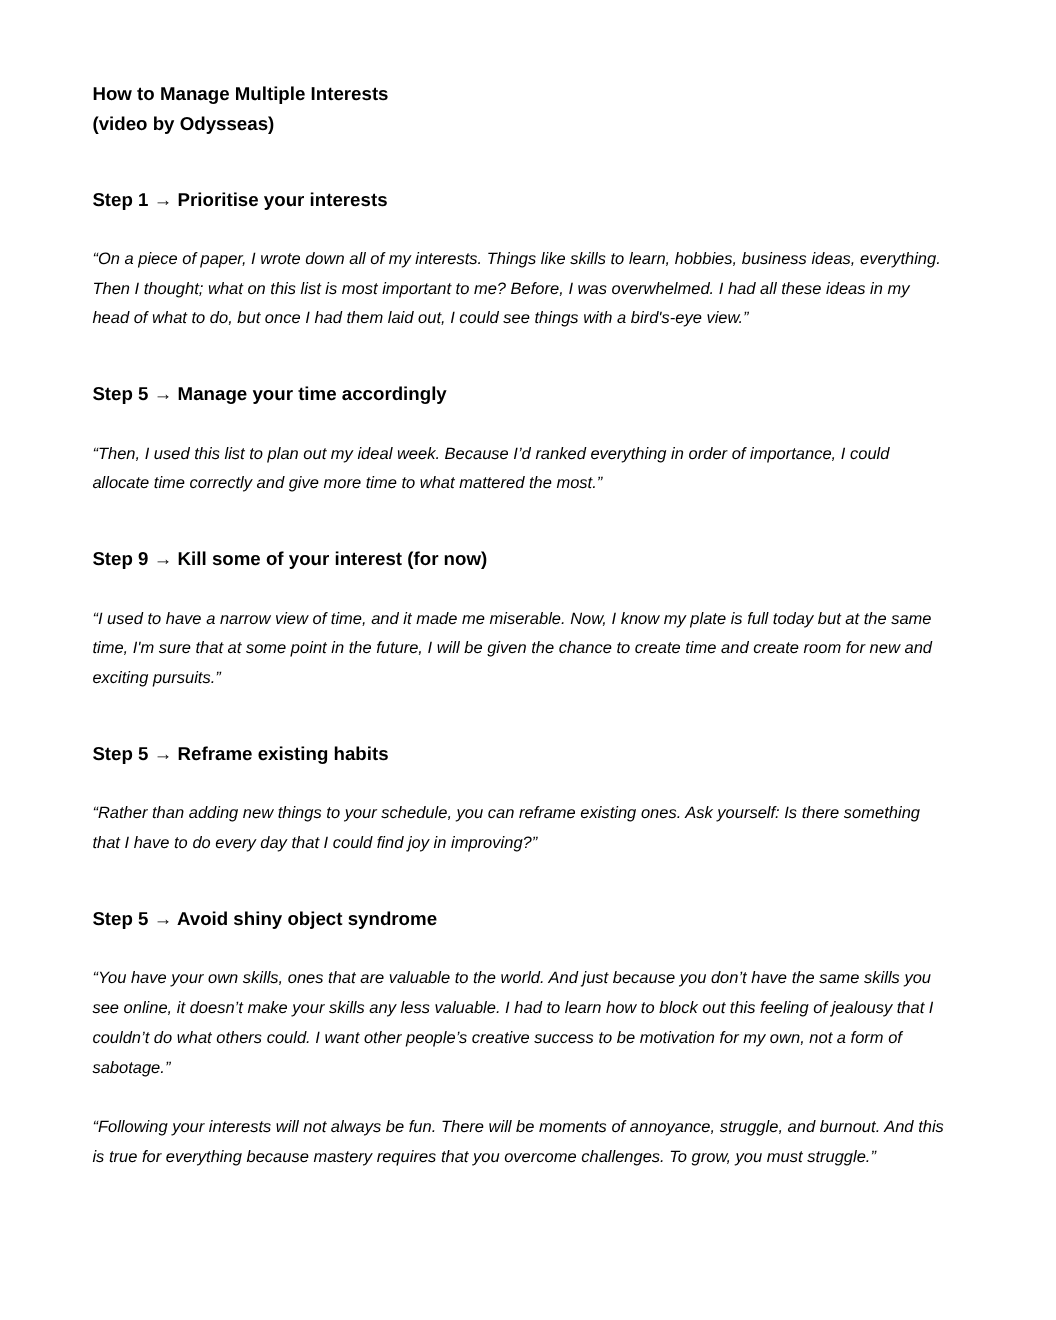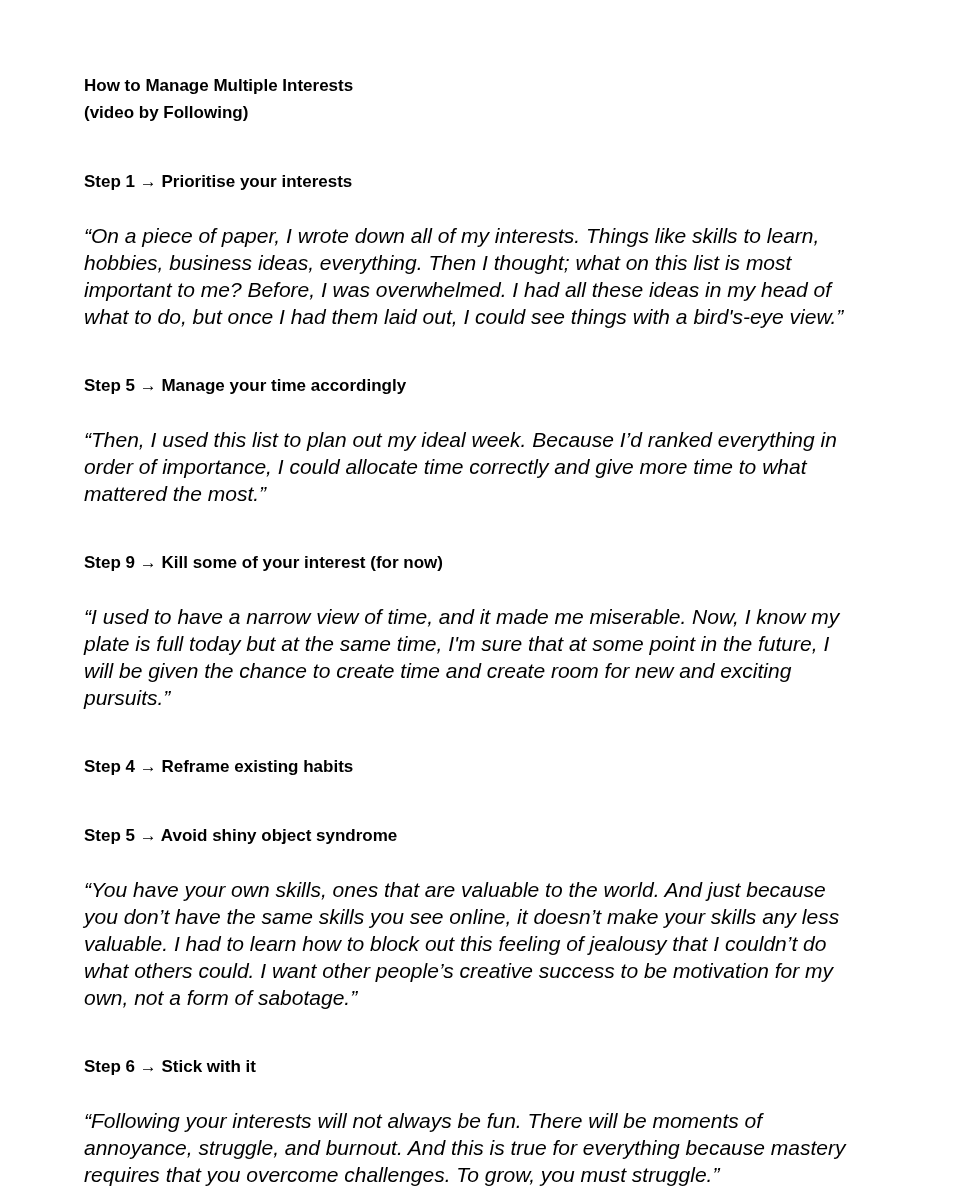--- a/index.html
+++ b/index.html
@@ -25,59 +25,59 @@
     line-height: 27px;
     font-weight: bold;
   }
   .step-heading {
     font-size: 17px;
     line-height: 27px;
     font-weight: bold;
     margin: 42px 0 0 0;
   }
   .step-quote {
-    font-size: 21px;
+    font-size: 15px;
     line-height: 27px;
     font-style: italic;
     font-weight: normal;
     margin: 27px 4px 0 0;
   }
 </style>
 </head>
 <body>
 
 <div class="page">
 
   <div class="title-block">
     <div class="title-line">How to Manage Multiple Interests</div>
-    <div class="title-line">(video by Following)</div>
+    <div class="title-line">(video by Odysseas)</div>
   </div>
 
   <section>
     <h2 class="step-heading">Step 1 → Prioritise your interests</h2>
     <p class="step-quote">“On a piece of paper, I wrote down all of my interests. Things like skills to learn, hobbies, business ideas, everything. Then I thought; what on this list is most important to me? Before, I was overwhelmed. I had all these ideas in my head of what to do, but once I had them laid out, I could see things with a bird's-eye view.”</p>
   </section>
 
   <section>
     <h2 class="step-heading">Step 5 → Manage your time accordingly</h2>
     <p class="step-quote">“Then, I used this list to plan out my ideal week. Because I’d ranked everything in order of importance, I could allocate time correctly and give more time to what mattered the most.”</p>
   </section>
 
   <section>
     <h2 class="step-heading">Step 9 → Kill some of your interest (for now)</h2>
     <p class="step-quote">“I used to have a narrow view of time, and it made me miserable. Now, I know my plate is full today but at the same time, I'm sure that at some point in the future, I will be given the chance to create time and create room for new and exciting pursuits.”</p>
   </section>
 
   <section>
-    <h2 class="step-heading">Step 4 → Reframe existing habits</h2>
+    <h2 class="step-heading">Step 5 → Reframe existing habits</h2>
+    <p class="step-quote">“Rather than adding new things to your schedule, you can reframe existing ones. Ask yourself: Is there something that I have to do every day that I could find joy in improving?”</p>
   </section>
 
   <section>
     <h2 class="step-heading">Step 5 → Avoid shiny object syndrome</h2>
     <p class="step-quote">“You have your own skills, ones that are valuable to the world. And just because you don’t have the same skills you see online, it doesn’t make your skills any less valuable. I had to learn how to block out this feeling of jealousy that I couldn’t do what others could. I want other people’s creative success to be motivation for my own, not a form of sabotage.”</p>
   </section>
 
   <section>
-    <h2 class="step-heading">Step 6 → Stick with it</h2>
     <p class="step-quote">“Following your interests will not always be fun. There will be moments of annoyance, struggle, and burnout. And this is true for everything because mastery requires that you overcome challenges. To grow, you must struggle.”</p>
   </section>
 
 </div>
 
 </body></html>

